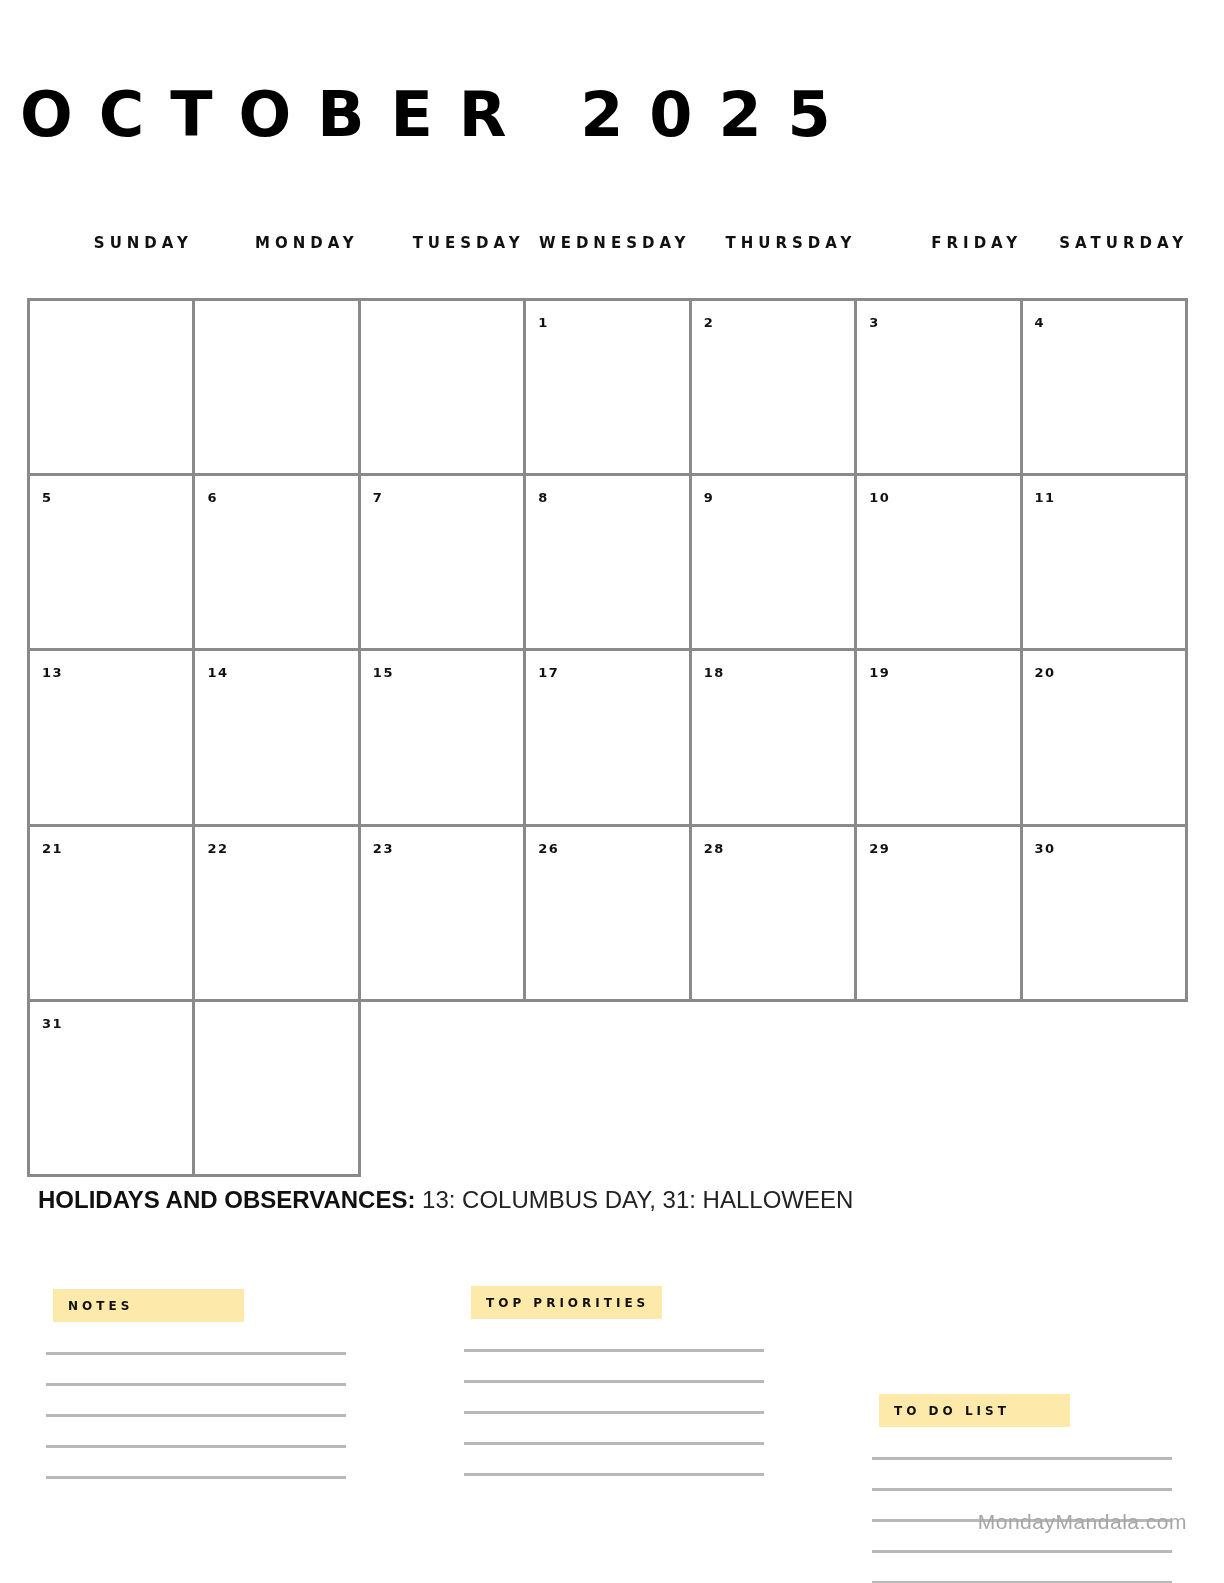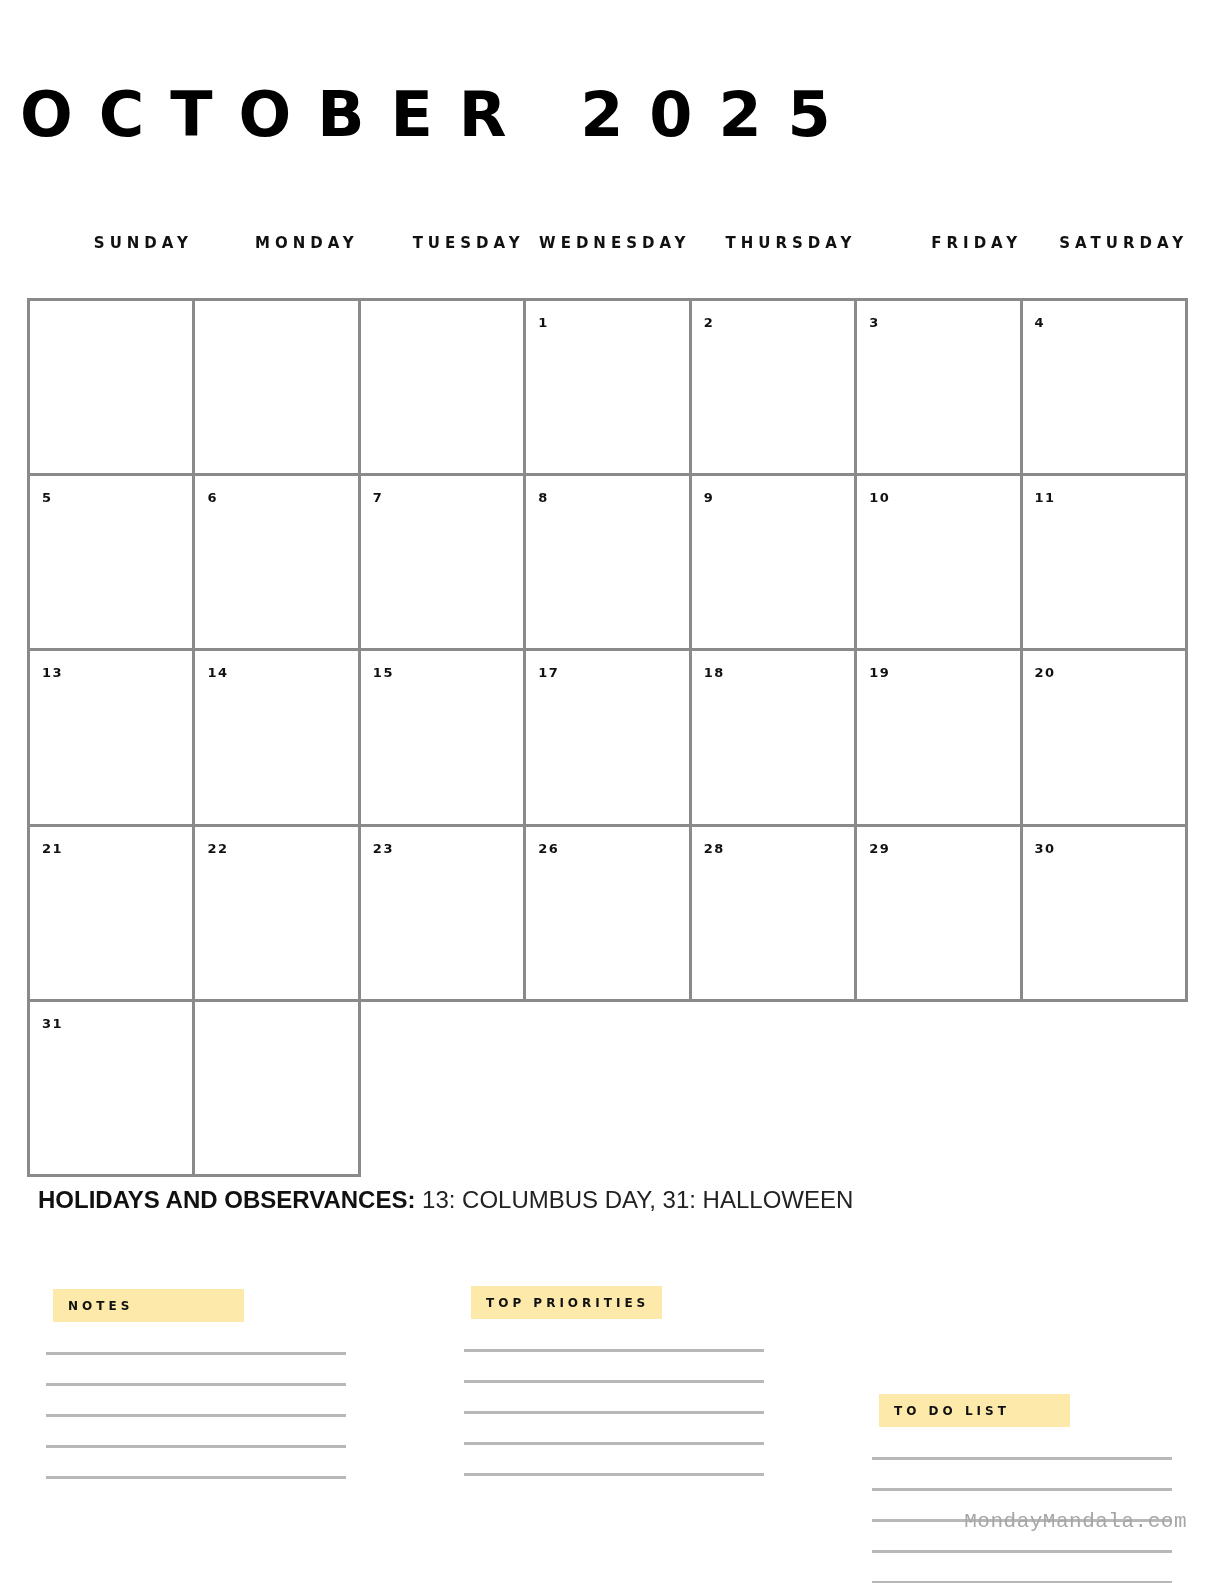--- a/index.html
+++ b/index.html
@@ -20,21 +20,21 @@
   .holidays { position: absolute; top: 1186px; left: 38px; font-size: 24px; color: #111; }
   .holidays b { font-weight: 700; }
   .holidays span.val { font-weight: 400; color: #222; }
   .section { position: absolute; width: 300px; }
   .section .label { background: #fde9a9; height: 33px; width: 191px; margin-left: 7px;
                     display: flex; align-items: center; padding-left: 15px; box-sizing: border-box;
                     font-family: "DejaVu Sans", sans-serif; font-weight: 700; font-size: 12px;
                     letter-spacing: 4px; color: #111; }
   .section .lines { margin-top: 30px; }
   .section .line { height: 3px; background: #b8b8b8; margin-bottom: 28px; }
-  .watermark { position: absolute; top: 1510px; right: 37px; font-family: Liberation Mono, monospace;
+  .watermark { position: absolute; top: 1510px; right: 37px; font-family: Liberation Sans, sans-serif;
                font-size: 21px; color: #a6a6a6; letter-spacing: 0.5px; }
 </style>
 </head>
 <body>
 
 <div class="title">OCTOBER 2025</div>
 
 <div class="weekdays">
   <div class="weekday">SUNDAY</div>
   <div class="weekday">MONDAY</div>

